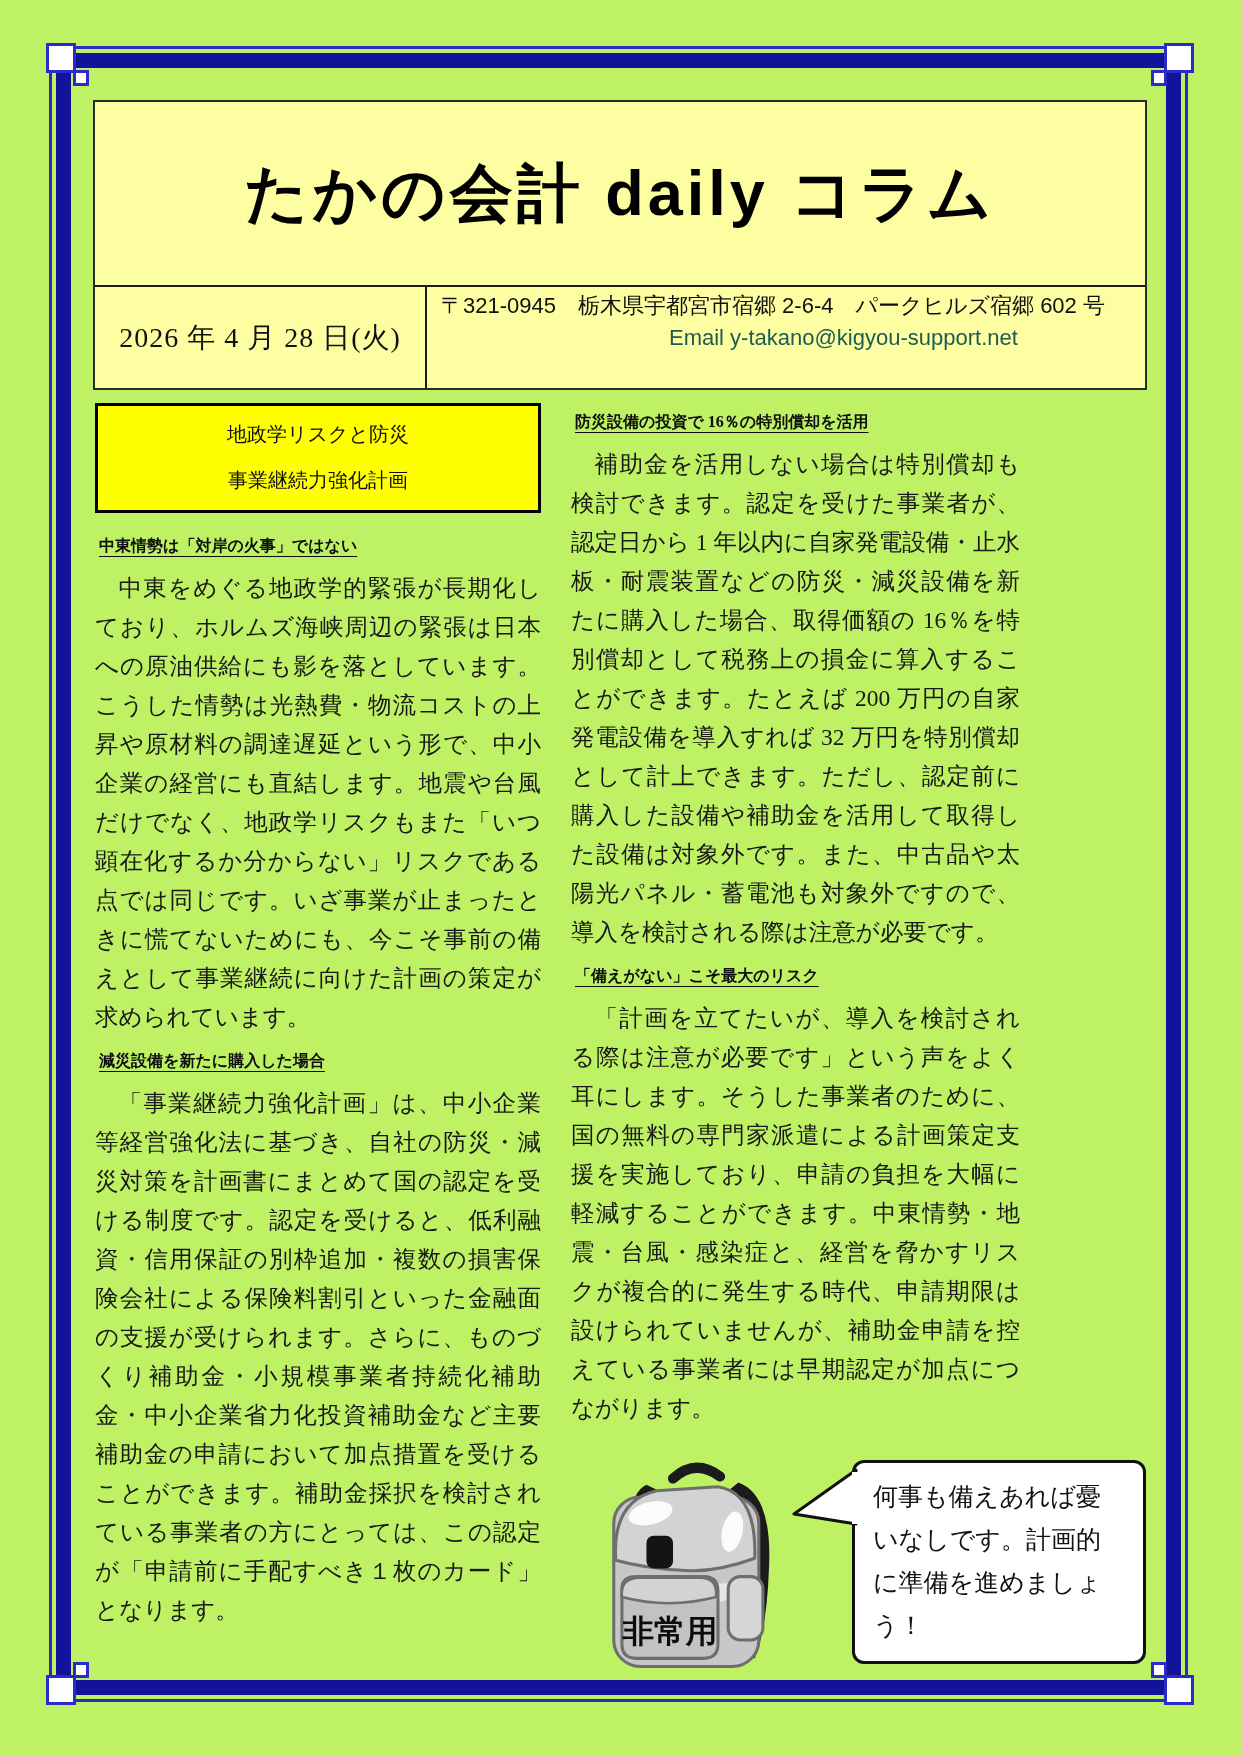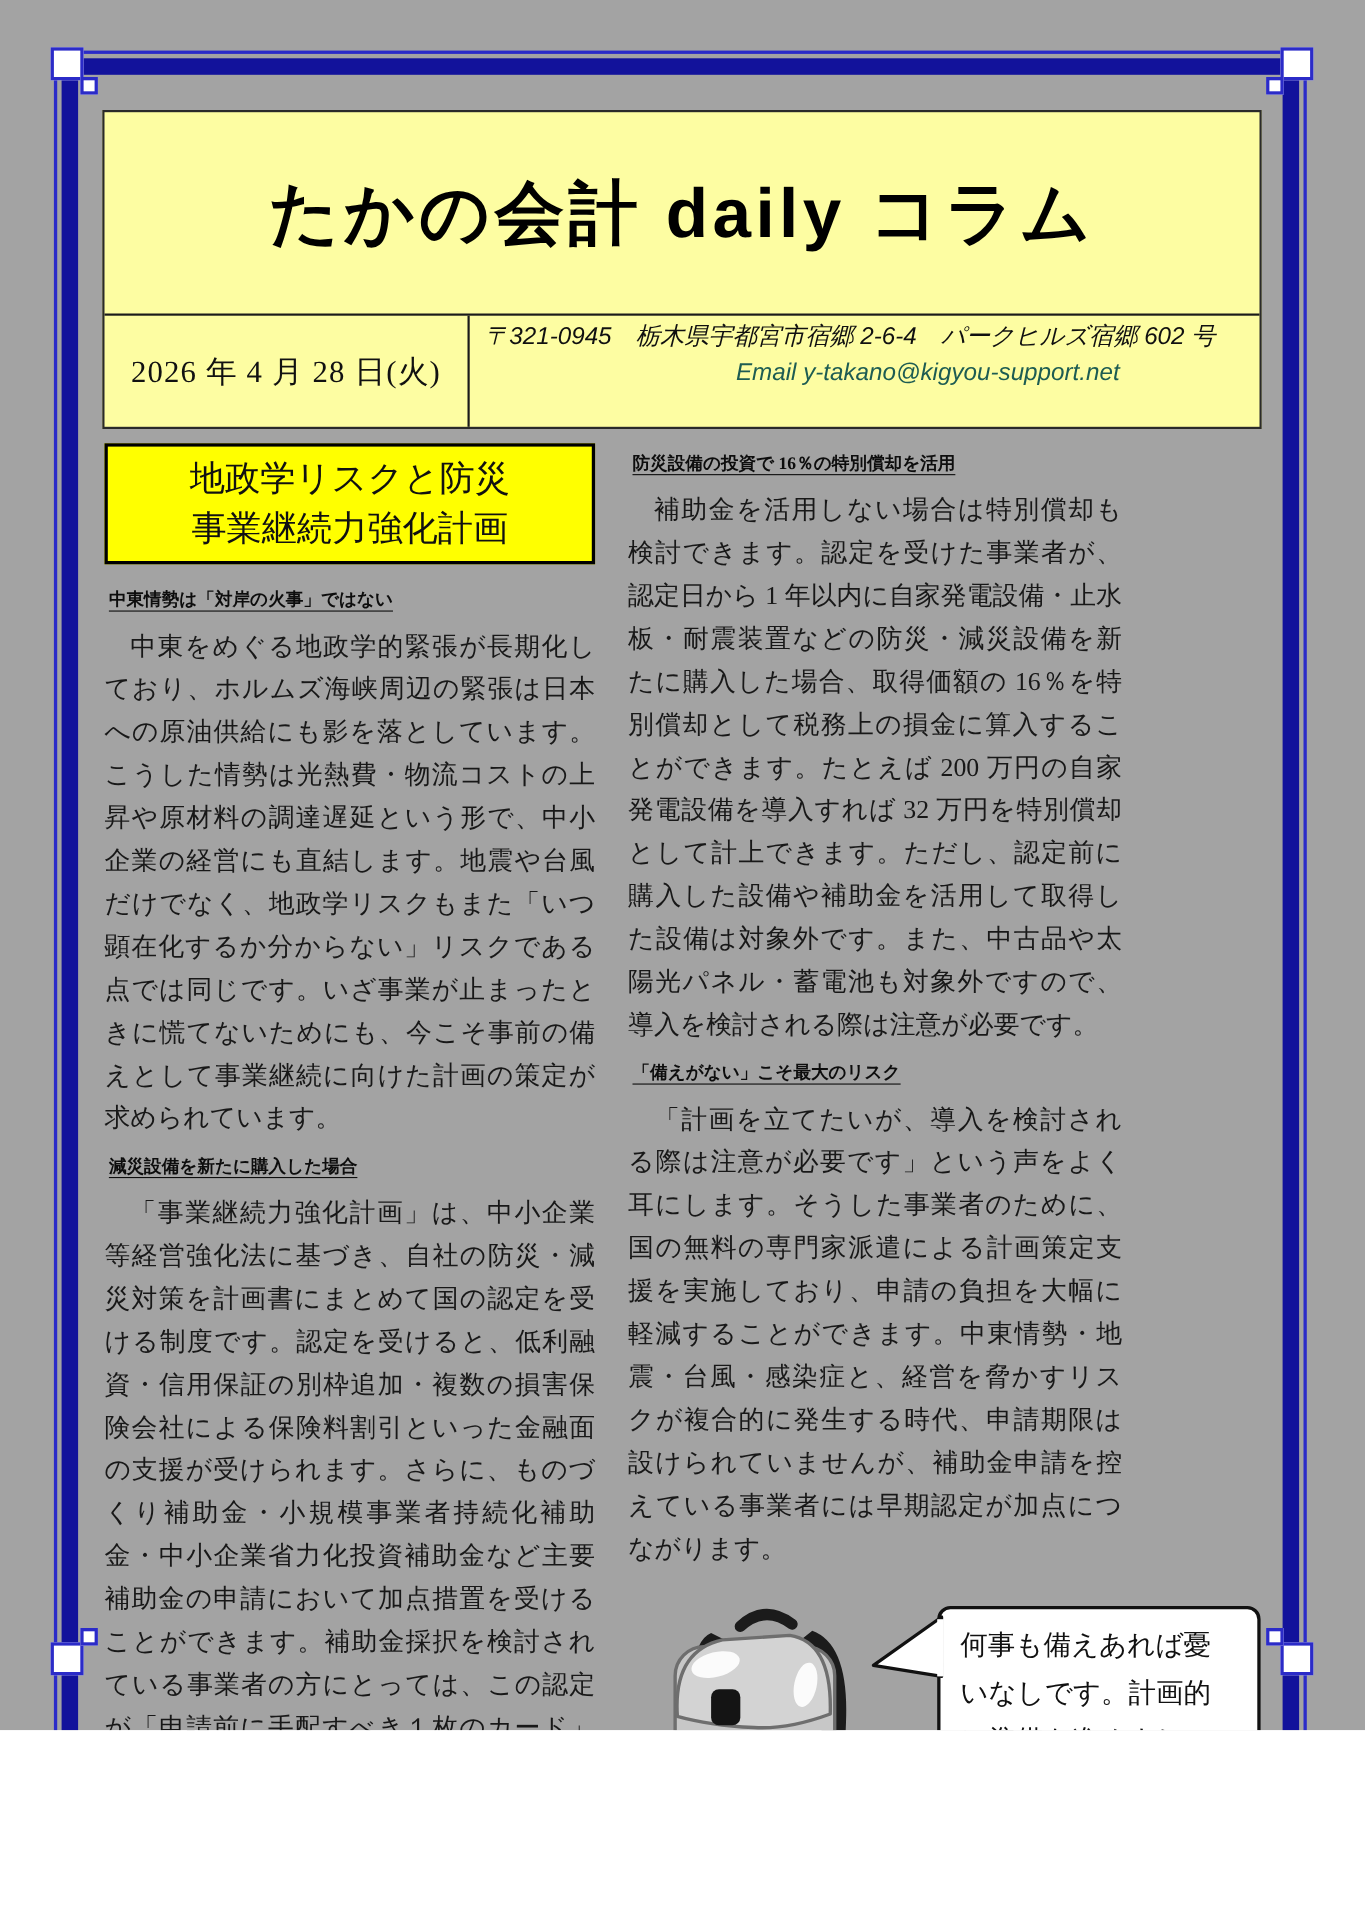--- a/index.html
+++ b/index.html
@@ -1,17 +1,17 @@
 <!DOCTYPE html>
 <html><head>
 <meta charset="utf-8">
 <style>
   html,body { margin:0; padding:0; background:#ffffff; }
   .page {
-    position:relative; width:1241px; height:1573px; background:#a3a3a3;
+    position:relative; width:1241px; height:1755px; background:#bef264;
     overflow:hidden; font-family:"Liberation Serif","DejaVu Serif",serif; color:#161616;
   }
 
   
   .frame-thin {
     position:absolute; left:49px; top:46px; width:1139px; height:1656px;
     border:3px solid #2b2bc8; box-sizing:border-box;
   }
   .frame-thick {
     position:absolute; left:56px; top:53px; width:1125px; height:1642px;
@@ -42,38 +42,38 @@
     font-size:63px; font-weight:600; letter-spacing:4px; color:#000;
   }
   .masthead-info { display:flex; height:101px; }
   .date-cell {
     width:330px; flex:none; border-right:2px solid #1a1a1a;
     display:flex; align-items:center; justify-content:center;
     font-size:28px; color:#111; letter-spacing:1px;
   }
   .addr-cell {
     flex:1; padding:3px 0 13px 14px;
-    font-family:"Liberation Sans","DejaVu Sans",sans-serif; font-size:22px;font-style:italic;
+    font-family:"Liberation Sans","DejaVu Sans",sans-serif; font-size:22px;
   }
   .addr-line { height:32px; line-height:32px; white-space:pre; }
   .addr-line1 { color:#101010; }
   .addr-line2 { color:#1d5c52; display:flex; }
   .addr-line2 .office { width:288px; flex:none; }
   .addr-line3 { color:#1d5c52; padding-left:228px; }
 
   
   .col { position:absolute; font-size:23.5px; line-height:39px; text-align:justify; }
   .col-left  { left:95px;  top:403px; width:446px; }
   .col-right { left:571px; top:398px; width:449px; }
 
   .topic-box {
     border:3px solid #000; background:#ffff00; box-sizing:border-box;
     text-align:center; padding:5px 0 7px;
     font-family:"Liberation Sans","DejaVu Sans",sans-serif;
-    font-size:32px; line-height:46px; font-weight:500; color:#111;
+    font-size:20px; line-height:46px; font-weight:500; color:#111;
   }
   .col-heading {
     margin:4px; font-size:16px; line-height:39px; font-weight:600; color:#0d0d0d;
     text-decoration:underline; text-underline-offset:5px; text-align:left;
   }
   .col-left .col-heading:first-of-type { margin-top:13px; }
   .col-para { margin:0; text-indent:1em; color:#181818; }
 
   
   .illust { display:flex; align-items:flex-start; margin-top:26px; }

